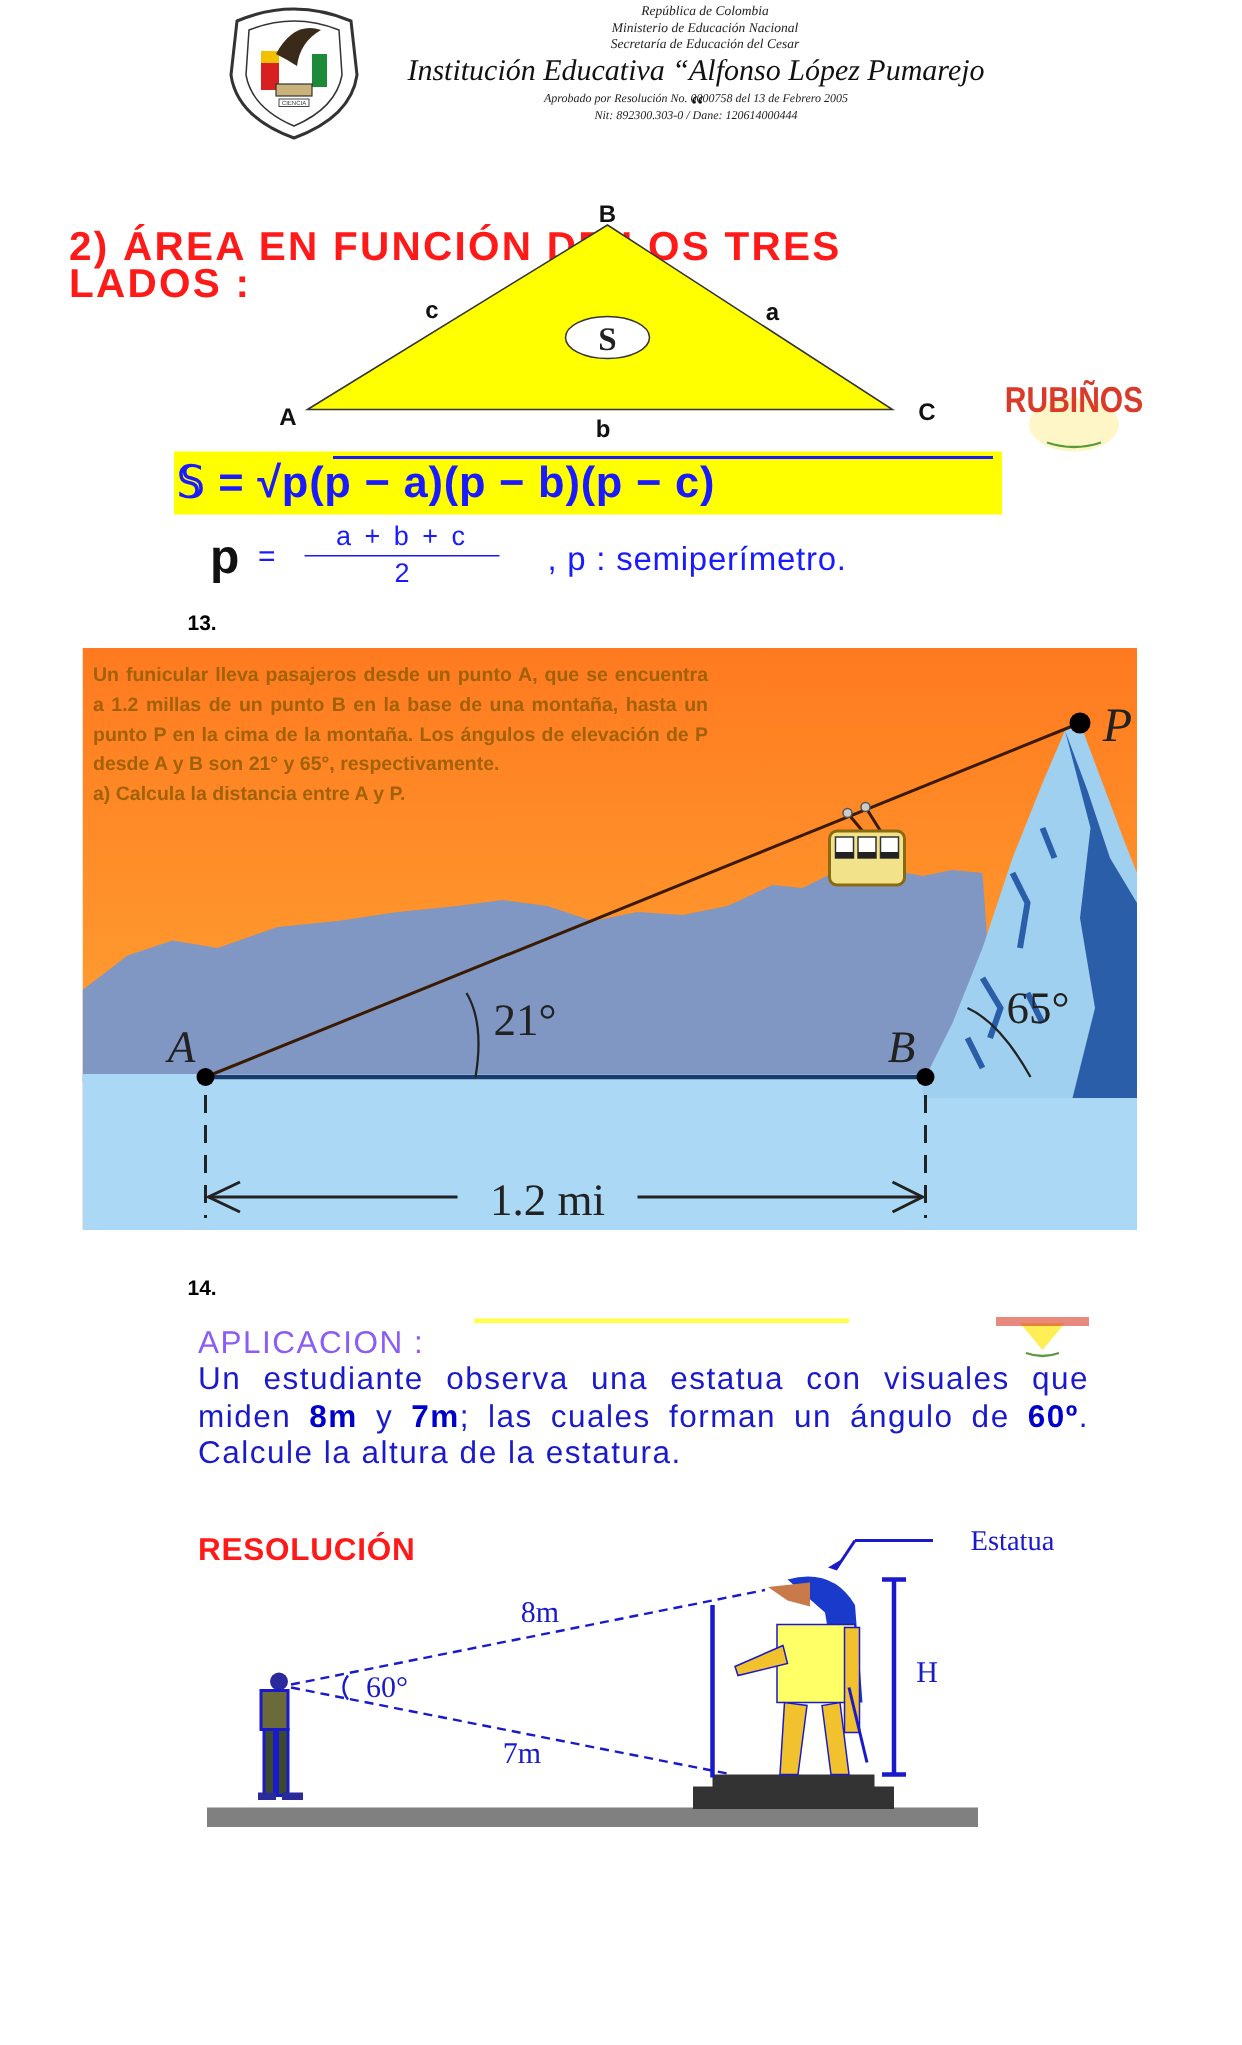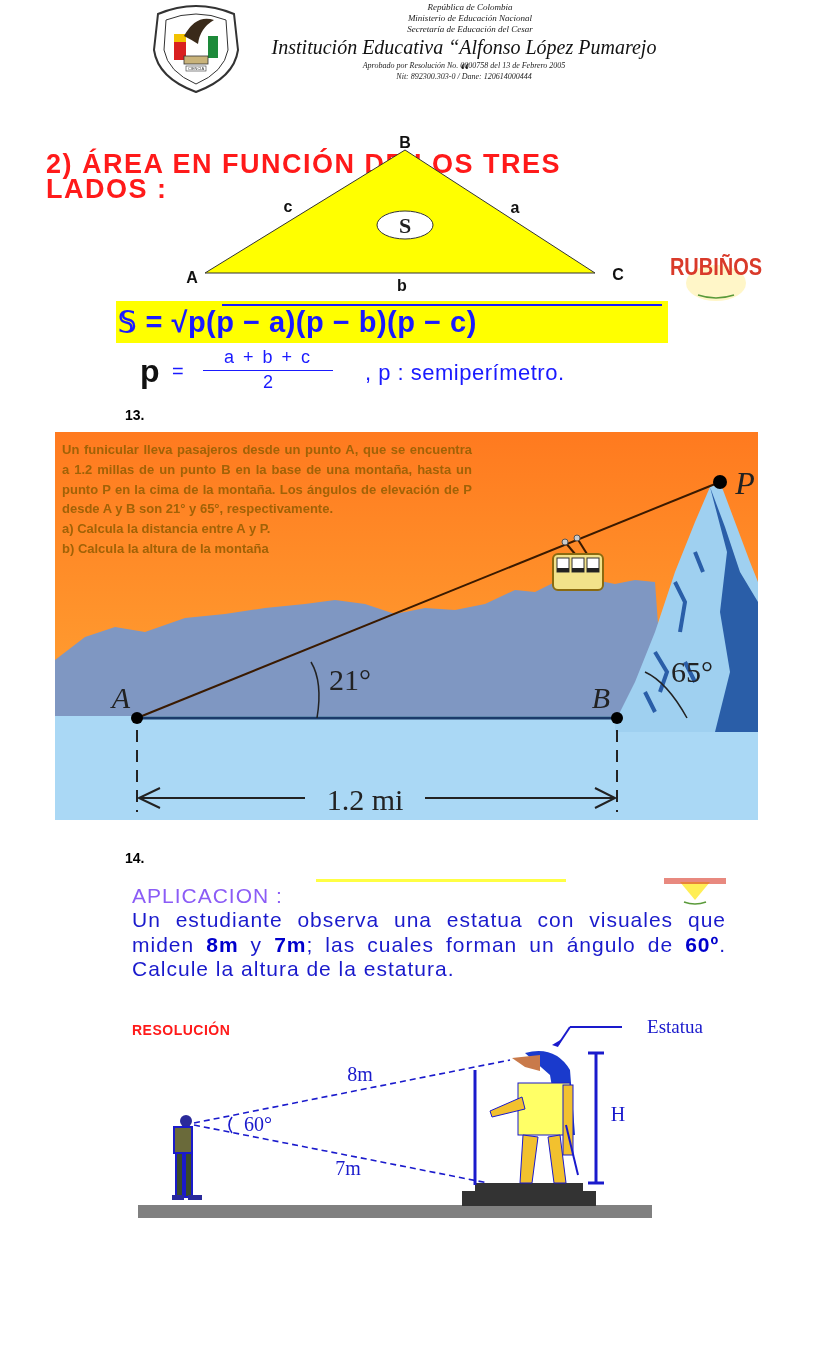--- a/index.html
+++ b/index.html
@@ -33,21 +33,21 @@
   .p13 { left: 55px; top: 432px; width: 703px; height: 388px; overflow: hidden; }
   .p13-text { left: 62px; top: 440px; width: 410px; font-family: "Liberation Sans", sans-serif; font-weight: bold; font-size: 13px; line-height: 19.8px; color: #a16207; text-align: justify; }
   .p13-text .item { display: block; text-align: left; }
 
   
   .yellow-line { left: 316px; top: 879px; width: 250px; height: 3px; background: #ffff44; }
   .app-title { left: 132px; top: 884px; font-size: 21px; font-weight: normal; color: #8b5cf6; letter-spacing: 1px; }
   .app-text { left: 132px; top: 908px; width: 594px; font-size: 21px; line-height: 24.5px; color: #1a1acc; text-align: justify; letter-spacing: 1px; }
   .app-text b { color: #0000cc; }
   .rub2 { left: 660px; top: 878px; width: 70px; height: 28px; }
-  .res-title { left: 132px; top: 1022px; font-size: 14px; font-weight: bold; color: #ff1a1a; letter-spacing: 0.5px; }
+  .res-title { left: 132px; top: 1022px; font-size: 21px; font-weight: bold; color: #ff1a1a; letter-spacing: 0.5px; }
   .statue-svg { left: 130px; top: 1015px; width: 600px; height: 210px; }
 </style>
 </head>
 <body>
 
 <div class="abs header-logo">
   <svg width="96" height="94" viewBox="0 0 96 94">
     <path d="M10,14 Q48,-2 86,14 L90,50 Q86,78 48,92 Q10,78 6,50 Z" fill="#fff" stroke="#333" stroke-width="2"></path>
     <path d="M18,20 Q48,8 78,20 L80,50 Q76,72 48,84 Q20,72 16,50 Z" fill="#fff" stroke="#333" stroke-width="1"></path>
     <rect x="26" y="42" width="12" height="18" fill="#d92020"></rect>
@@ -157,21 +157,20 @@
   <text x="66" y="276" font-size="30" font-style="italic" text-anchor="middle" fill="#222" font-family="Liberation Serif, serif">A</text>
   <text x="546" y="276" font-size="30" font-style="italic" text-anchor="middle" fill="#222" font-family="Liberation Serif, serif">B</text>
   <text x="690" y="62" font-size="32" font-style="italic" text-anchor="middle" fill="#222" font-family="Liberation Serif, serif">P</text>
   <text x="295" y="258" font-size="30" text-anchor="middle" fill="#222" font-family="Liberation Serif, serif">21°</text>
   <text x="637" y="250" font-size="30" text-anchor="middle" fill="#222" font-family="Liberation Serif, serif">65°</text>
 </svg>
 
 <div class="abs p13-text">
   <span>Un funicular lleva pasajeros desde un punto A, que se encuentra a 1.2 millas de un punto B en la base de una montaña, hasta un punto P en la cima de la montaña. Los ángulos de elevación de P desde A y B son 21° y 65°, respectivamente.</span>
   <span class="item">a)  Calcula la distancia entre A y P.</span>
-  <span class="item">b)  Calcula la altura de la montaña</span>
 </div>
 
 <div class="abs qnum" style="left:125px; top:850px;">14.</div>
 <div class="abs yellow-line"></div>
 <svg class="abs rub2" viewBox="0 0 70 28">
   <path d="M20,4 L35,22 L50,4 Z" fill="#ffee55"></path>
   <rect x="4" y="0" width="62" height="6" fill="#d93a2a" opacity="0.6"></rect>
   <path d="M24,24 Q35,28 46,24" stroke="#5a9a3a" stroke-width="1.5" fill="none"></path>
 </svg>
 <div class="abs app-title">APLICACION :</div>

